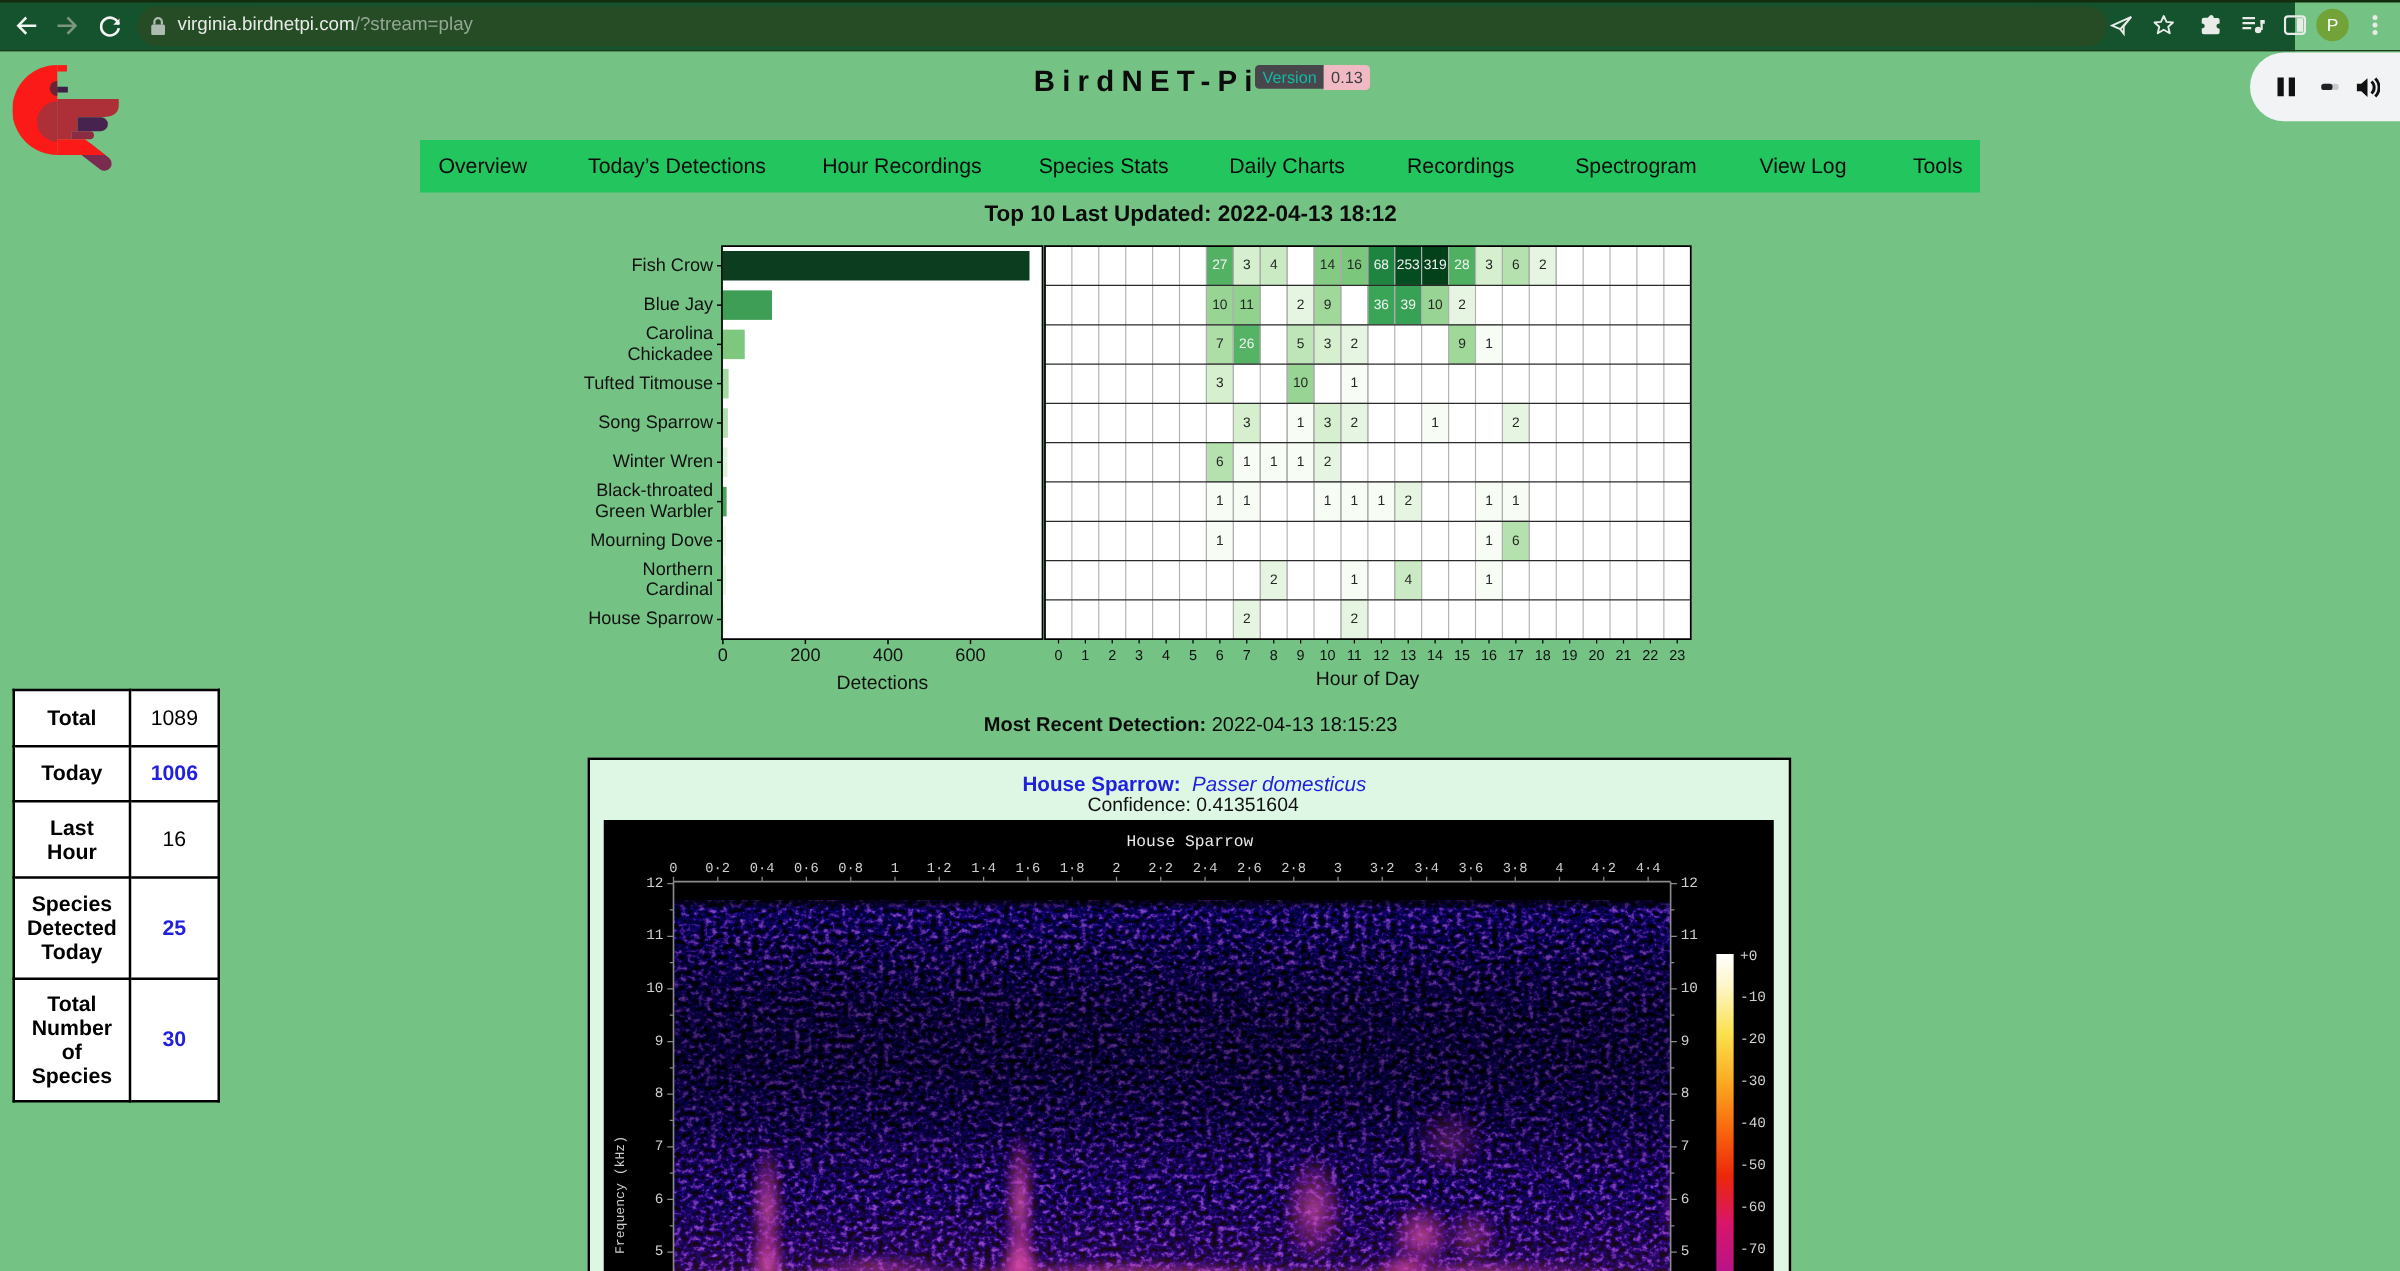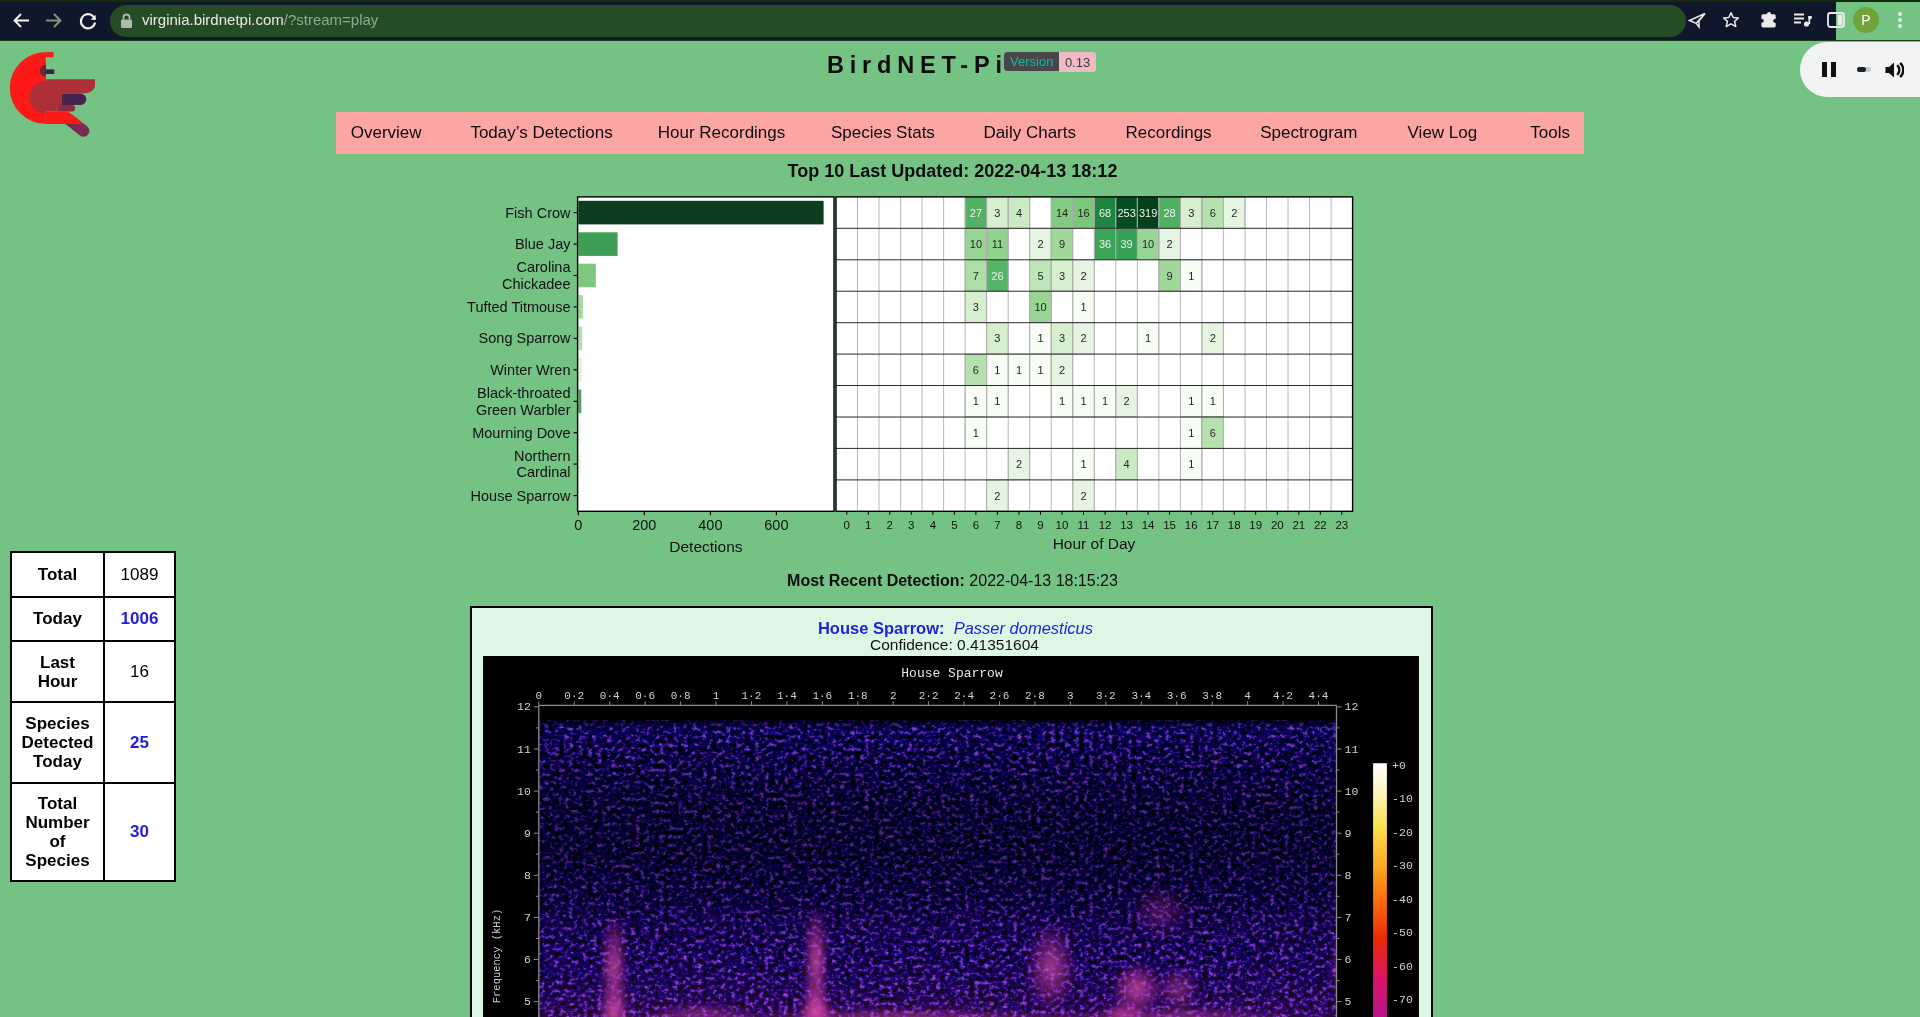--- a/index.html
+++ b/index.html
@@ -1,24 +1,24 @@
 <!DOCTYPE html>
 <html><head><meta charset="utf-8"><style>
 html,body{margin:0;padding:0;width:1920px;height:1017px;overflow:hidden;background:#74c385;
  font-family:"Liberation Sans",sans-serif}
 .abs{position:absolute}
-.nav{left:336px;top:112px;width:1248px;height:42px;background:#fca5a5;font-size:17px;color:#0b0b0b}
+.nav{left:336px;top:112px;width:1248px;height:42px;background:#22c55e;font-size:17px;color:#0b0b0b}
 .stats{border-collapse:collapse;font-size:17px;color:#000;text-align:center;table-layout:fixed;width:164px}
 .stats td{border:2px solid #000;background:#ffffff;width:69px;padding:0;line-height:19px}
 .stats .lab{font-weight:bold;width:91px}
 .stats .b{color:#2121dd;font-weight:bold}
 .blue{color:#2121dd}
 </style></head><body>
 
-<div class="abs" style="left:0;top:0;width:1836px;height:41px;background:#0f172a">
+<div class="abs" style="left:0;top:0;width:1836px;height:41px;background:#14532d">
  <div class="abs" style="left:0;top:0;width:1920px;height:1.5px;background:#142c0e"></div>
  <div class="abs" style="left:0;top:39.8px;width:1920px;height:1.2px;background:#1e3c1d"></div>
  <svg class="abs" style="left:12px;top:11px" width="19" height="19" viewBox="0 0 19 19">
       <path d="M17 9.5 H3 M9 3 L2.6 9.5 L9 16" stroke="#f2f3f2" stroke-width="2" fill="none"></path>
     </svg>
  <svg class="abs" style="left:44px;top:11px" width="19" height="19" viewBox="0 0 19 19">
       <path d="M2 9.5 H16 M10 3 L16.4 9.5 L10 16" stroke="#7e957f" stroke-width="2" fill="none"></path>
     </svg>
  <svg class="abs" style="left:78px;top:10.5px" width="20" height="20" viewBox="0 0 20 20">
       <path d="M16.9 8.5 A7.1 7.1 0 1 0 17 11.5" stroke="#f2f3f2" stroke-width="2.1" fill="none"></path>

